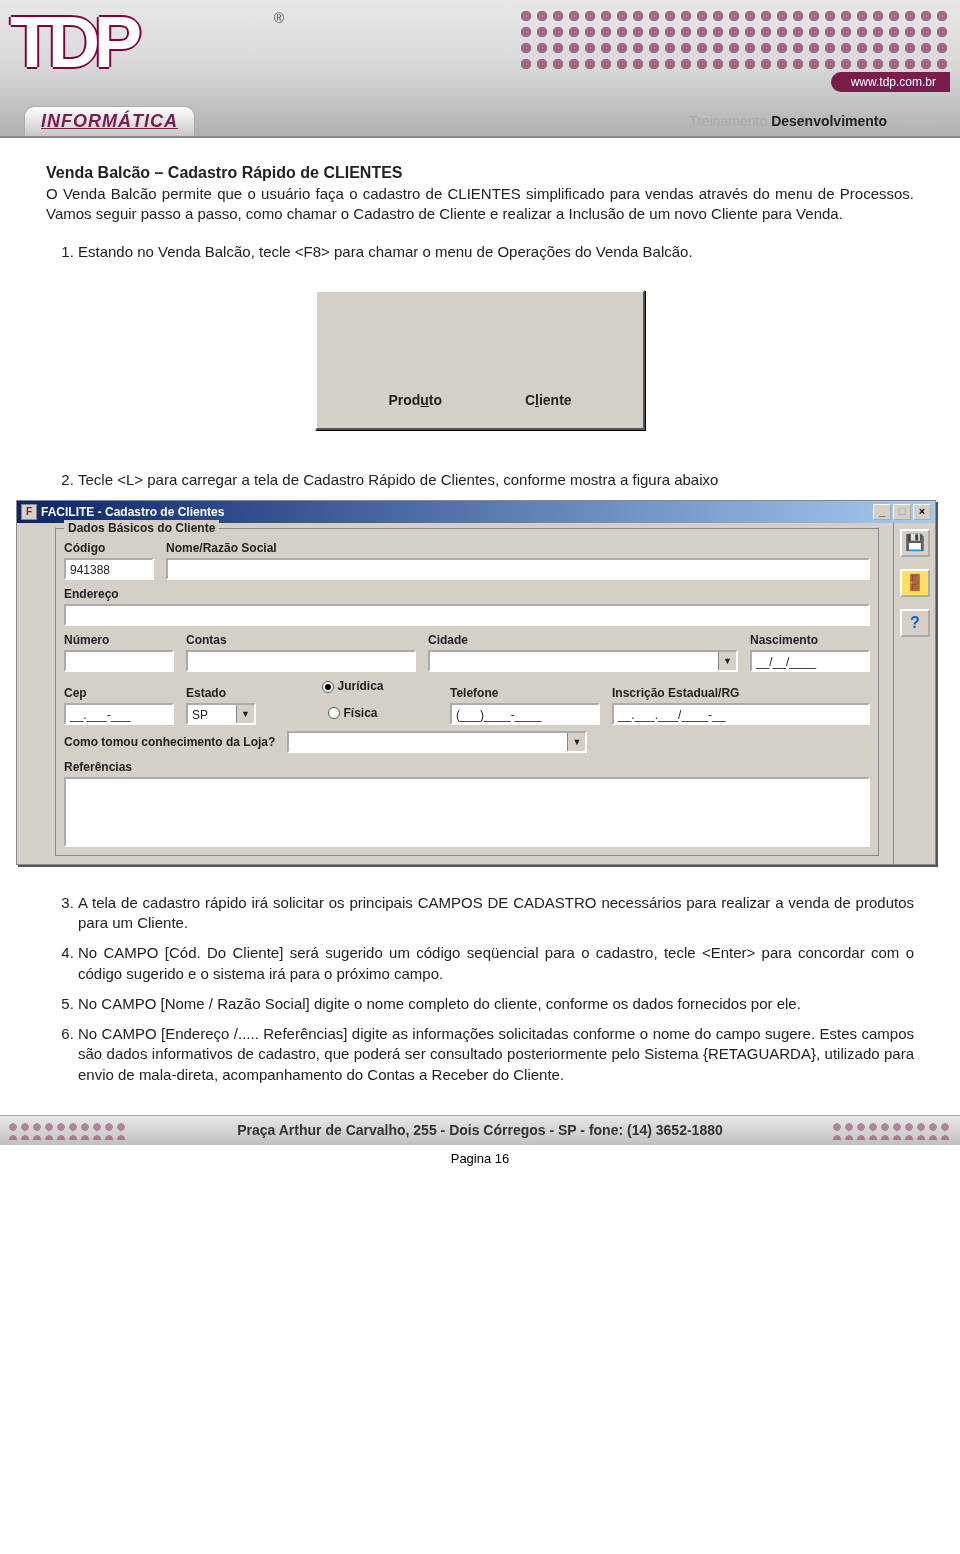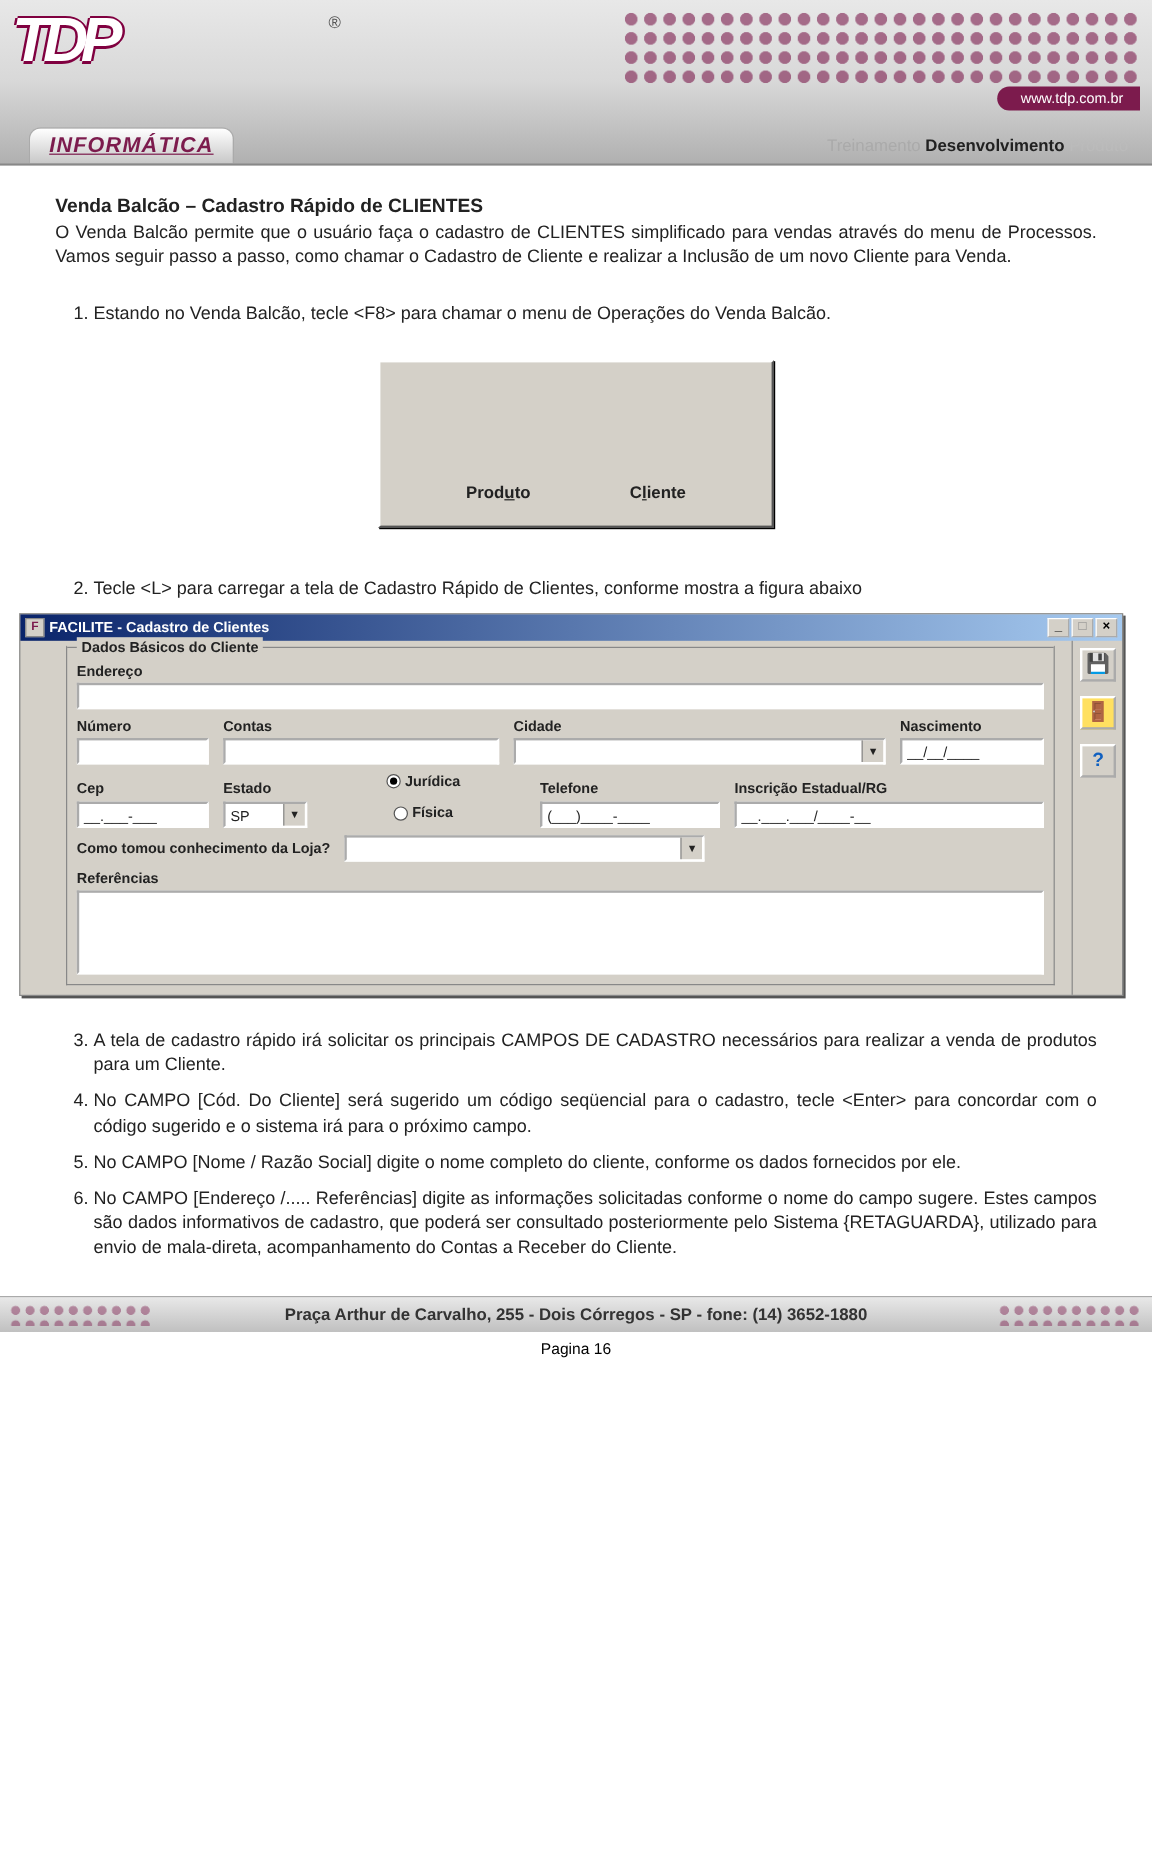--- a/index.html
+++ b/index.html
@@ -16,23 +16,22 @@
     background: linear-gradient(to bottom, #e8e8e8 0%, #d8d8d8 50%, #b0b0b0 100%);
     border-bottom: 2px solid #888;
   }
   .logo {
     position: absolute;
     left: 10px; top: 6px;
     width: 280px; height: 100px;
   }
   .logo-tdp {
     font-family: "Arial Black", sans-serif;
-    font-size: 52px;
+    font-size: 72px;
     font-weight: 900;
-    font-style: italic;
     color: #fff;
     text-shadow: -2px 0 #800040, 0 -2px #800040, 2px 0 #800040, 0 2px #800040;
     letter-spacing: -6px;
     line-height: 0.85;
     padding-top: 6px;
   }
   .logo-r {
     position: absolute;
     top: 4px; right: 6px;
     font-size: 14px; color: #555;
@@ -88,21 +87,21 @@
   .header-tagline .b3 { color: #bbb; }
 
   
   .content {
     padding: 24px 46px 10px 46px;
     font-size: 15px;
     color: #222;
     line-height: 1.35;
   }
   .h-title { font-weight: bold; font-size: 16px; margin-bottom: 0; }
-  .para { text-align: justify; margin-bottom: 28px; }
+  .para { text-align: justify; margin-bottom: 18px; }
   .ol { list-style: decimal; padding-left: 32px; }
   .ol li { margin-bottom: 10px; text-align: justify; }
   .center-img { text-align: center; margin: 28px 0 34px; }
 
   
   .dlg1 {
     display: inline-block;
     width: 330px; height: 140px;
     background: #d4d0c8;
     border: 2px solid #fff;
@@ -304,20 +303,30 @@
         <span class="win-btn">_</span>
         <span class="win-btn disabled">□</span>
         <span class="win-btn">×</span>
       </div>
 
       <div class="form-body">
         <div class="form-left">
           <div class="fieldset">
             <div class="legend">Dados Básicos do Cliente</div>
 
+            <div class="row">
+              <div class="fld" style="width:90px">
+                <span class="lbl">Código</span>
+                <div class="inp">941388</div>
+              </div>
+              <div class="fld" style="flex:1">
+                <span class="lbl">Nome/Razão Social</span>
+                <div class="inp"></div>
+              </div>
+            </div>
 
             <div class="row">
               <div class="fld" style="flex:1">
                 <span class="lbl">Endereço</span>
                 <div class="inp"></div>
               </div>
             </div>
 
             <div class="row">
               <div class="fld" style="width:110px">

